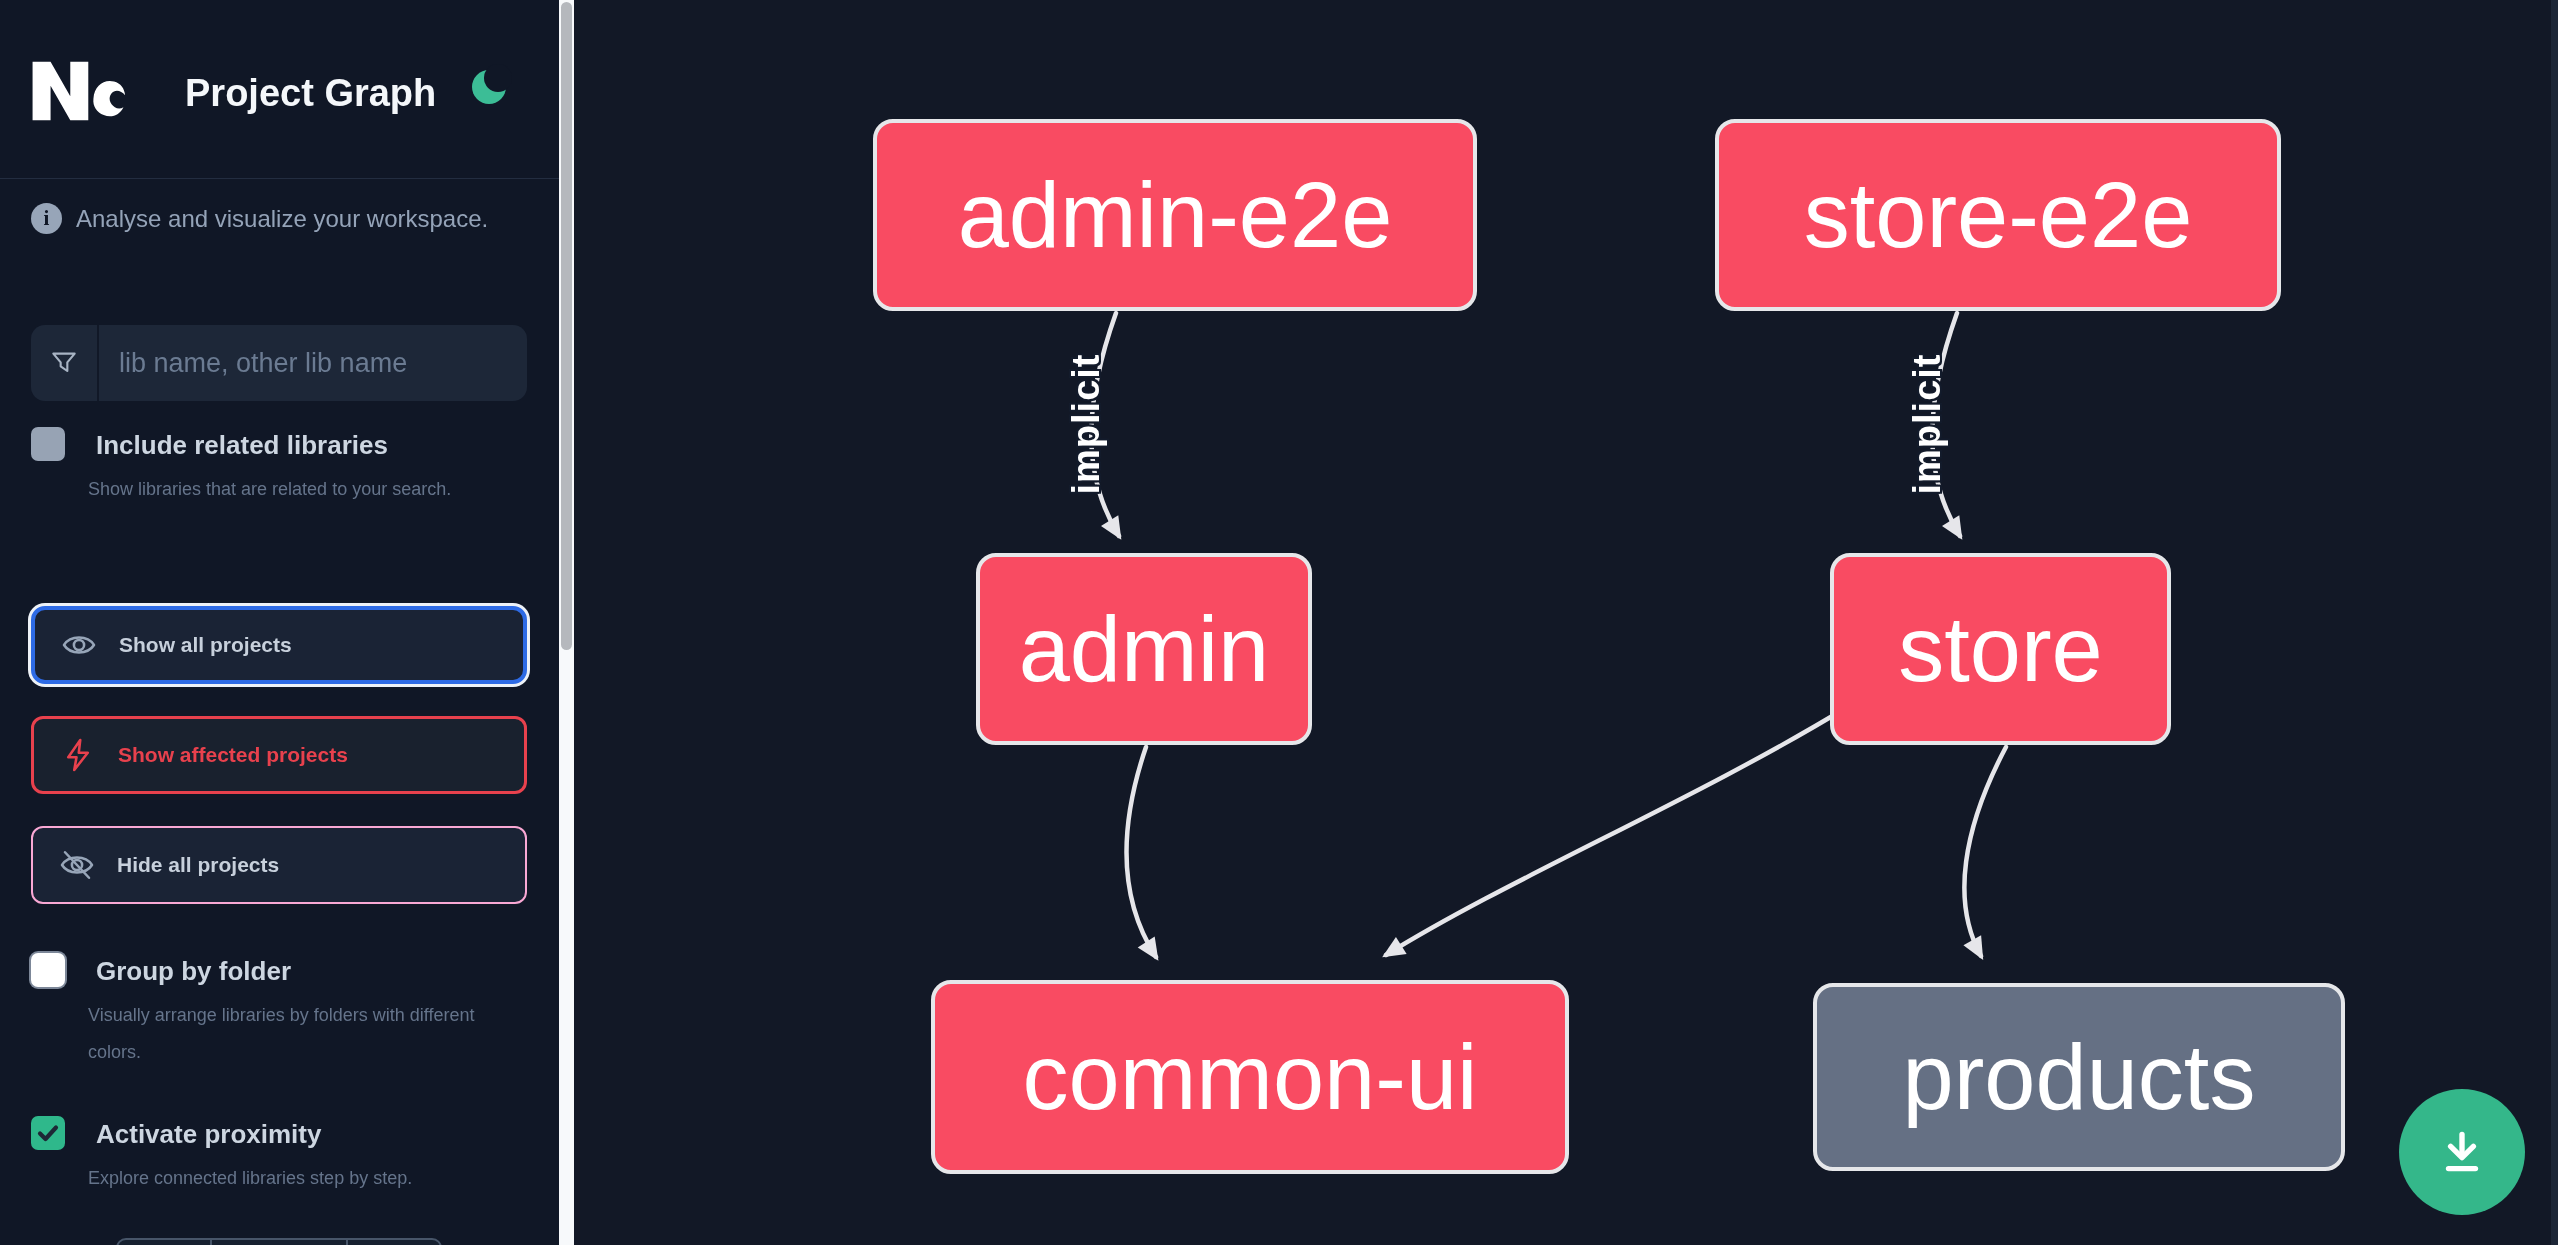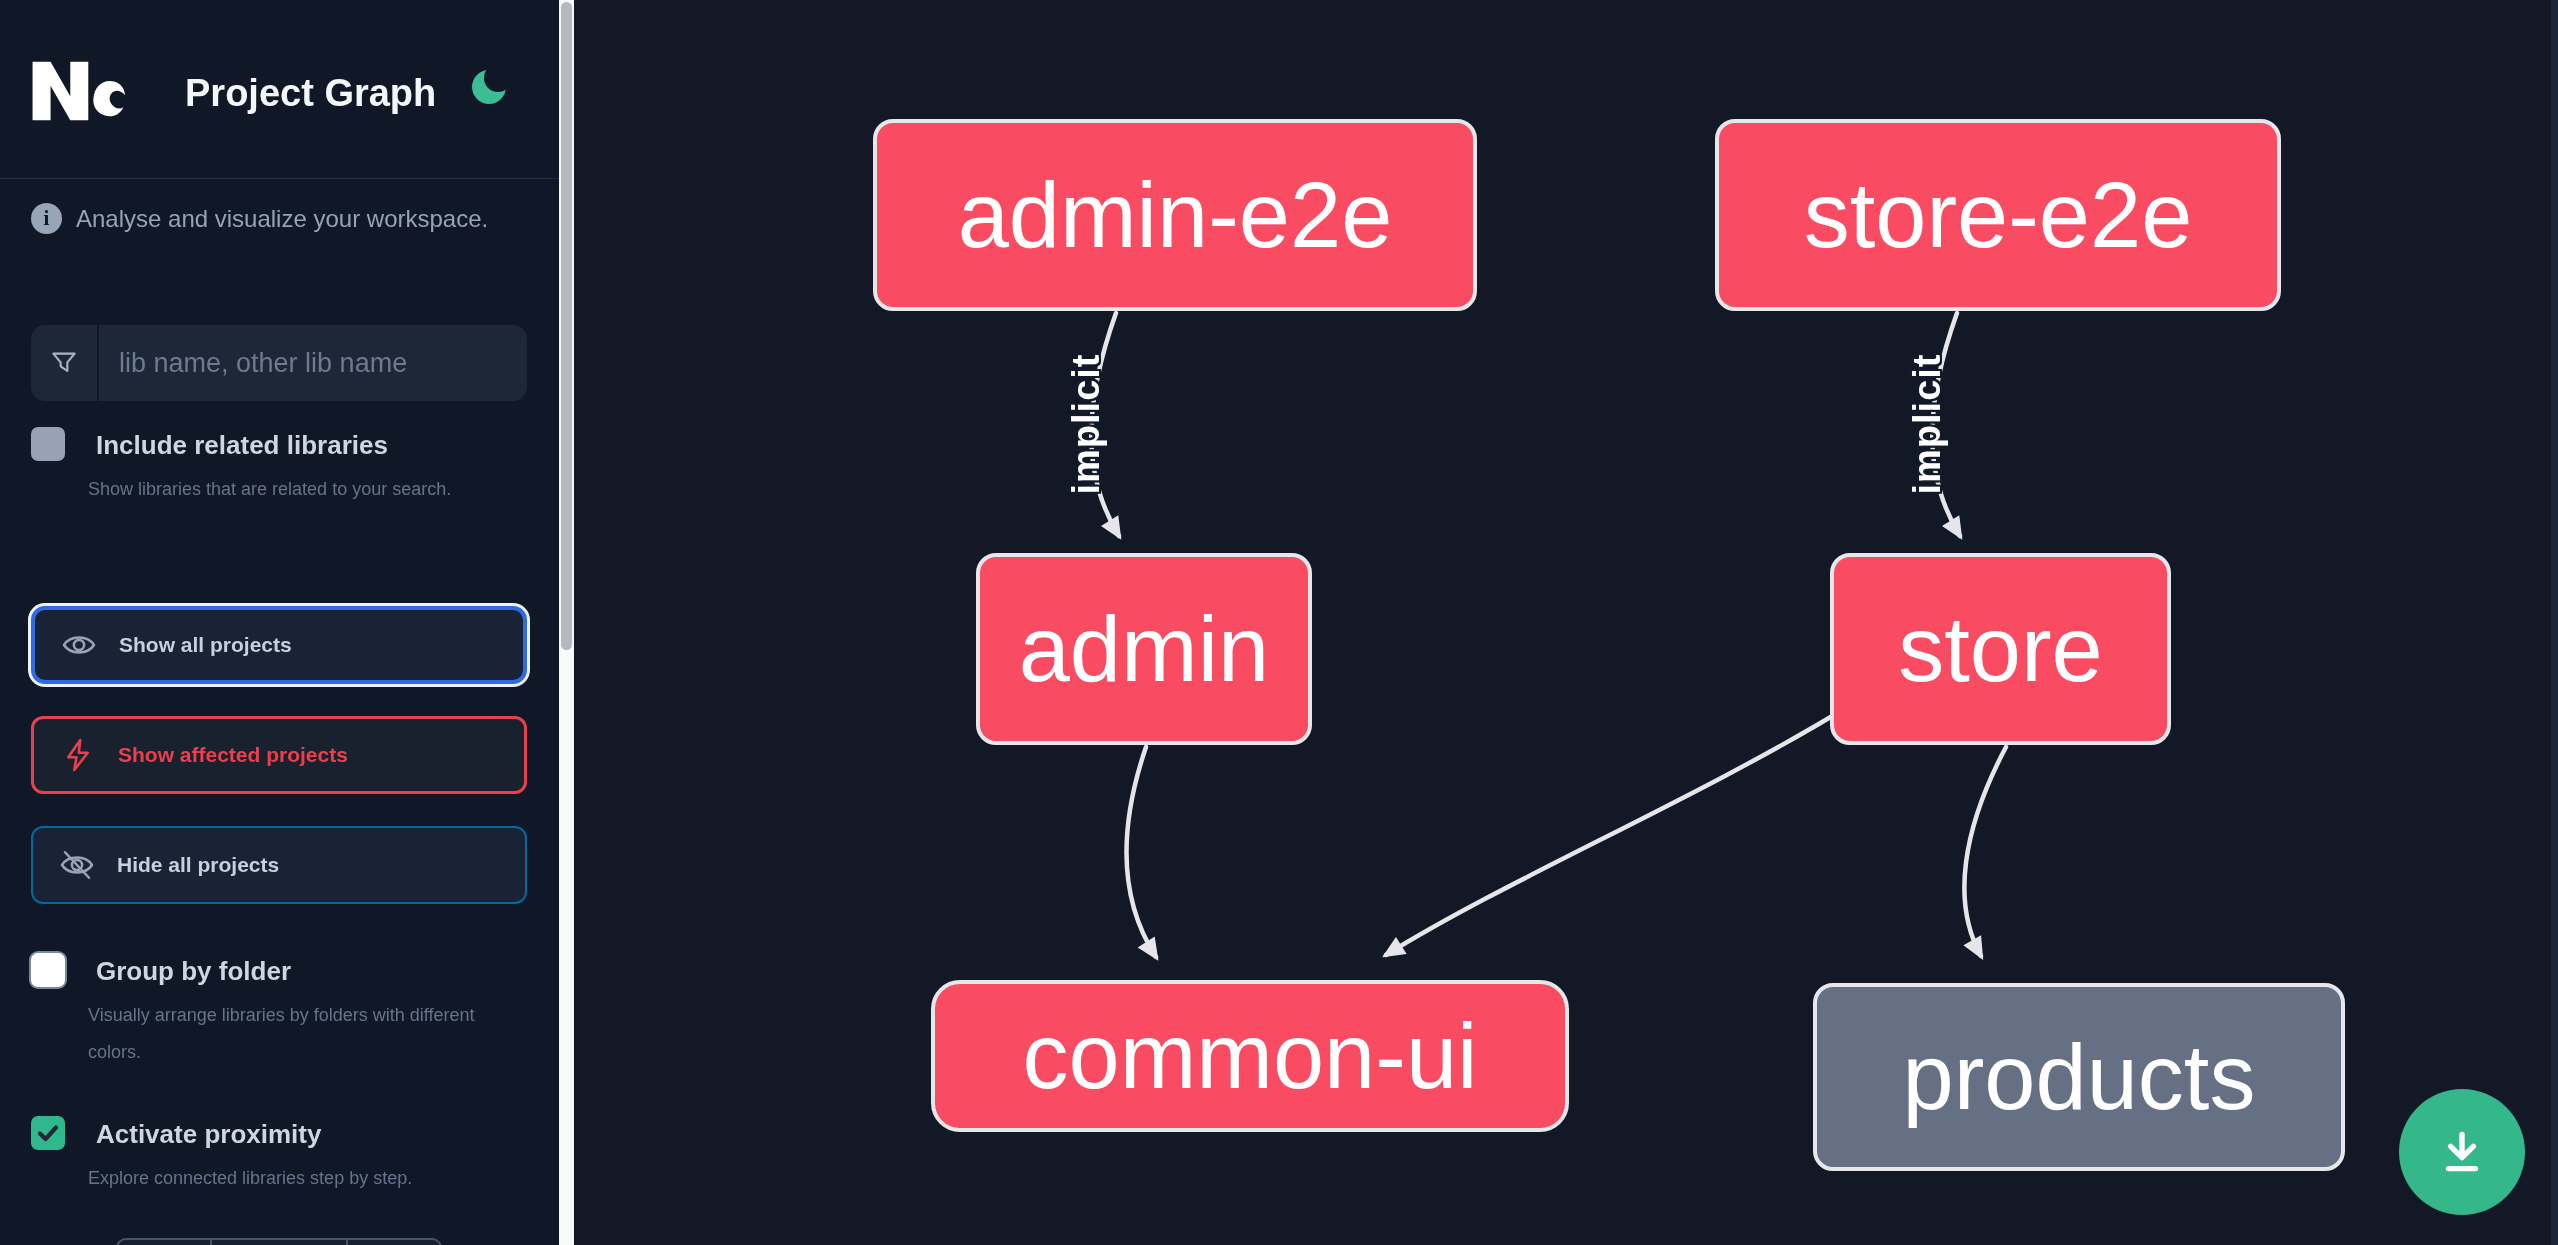--- a/index.html
+++ b/index.html
@@ -51,21 +51,21 @@
   .opt-row{display:flex;align-items:flex-end;gap:31px;}
   .cb{width:34px;height:34px;border-radius:7px;flex:0 0 auto;cursor:pointer;display:flex;align-items:center;justify-content:center;}
   .cb.gray{background:#97a3b4;}
   .cb.white{background:#ffffff;box-shadow:0 0 0 2px #7c8798;}
   .cb.green{background:#2fb88b;}
   .opt-label{color:#cdd6e1;font-size:26px;font-weight:700;}
   .opt-desc{margin:10px 0 0 57px;color:#65748b;font-size:18px;line-height:37px;max-width:400px;}
   .action{
     position:absolute;left:31px;width:496px;height:78px;box-sizing:border-box;
     display:flex;align-items:center;gap:22px;padding:0 0 0 26px;
-    background:#1a2335;border-radius:12px;cursor:pointer;border:2px solid #0369a1;
+    background:#1a2335;border-radius:12px;cursor:pointer;border:2px solid #f9a8d4;
     font-family:"Liberation Sans",sans-serif;
   }
   .action .lbl{color:#c7d0dc;font-size:21px;font-weight:600;}
   .action.focused{border:4px solid #2e6be5;box-shadow:0 0 0 3px #eef2f7;border-radius:14px;}
   .action.affected{border:3px solid #e8414d;background:#19212e;}
   .action.affected .lbl{color:#e8414d;}
   .stepper{
     position:absolute;left:116px;top:1238px;width:326px;height:40px;box-sizing:border-box;
     border:2px solid #475569;border-radius:10px 10px 0 0;display:flex;background:#16202f;
   }
@@ -105,21 +105,21 @@
 </div>
 <div class="node" style="left:1715px;top:119px;width:566px;height:192px;">
   <span>store-e2e</span>
 </div>
 <div class="node" style="left:976px;top:553px;width:336px;height:192px;align-items:center;">
   <span>admin</span>
 </div>
 <div class="node" style="left:1830px;top:553px;width:341px;height:192px;">
   <span>store</span>
 </div>
-<div class="node" style="left:931px;top:980px;width:638px;height:152px;border-radius:29px;">
+<div class="node" style="left:931px;top:980px;width:638px;height:194px;">
   <span>common-ui</span>
 </div>
 <div class="node gray" style="left:1813px;top:983px;width:532px;height:188px;">
   <span>products</span>
 </div>
 
 <div class="edge-label" style="left:1086px;top:424px;">implicit</div>
 <div class="edge-label" style="left:1927px;top:424px;">implicit</div>
 
 <aside class="sidebar">

